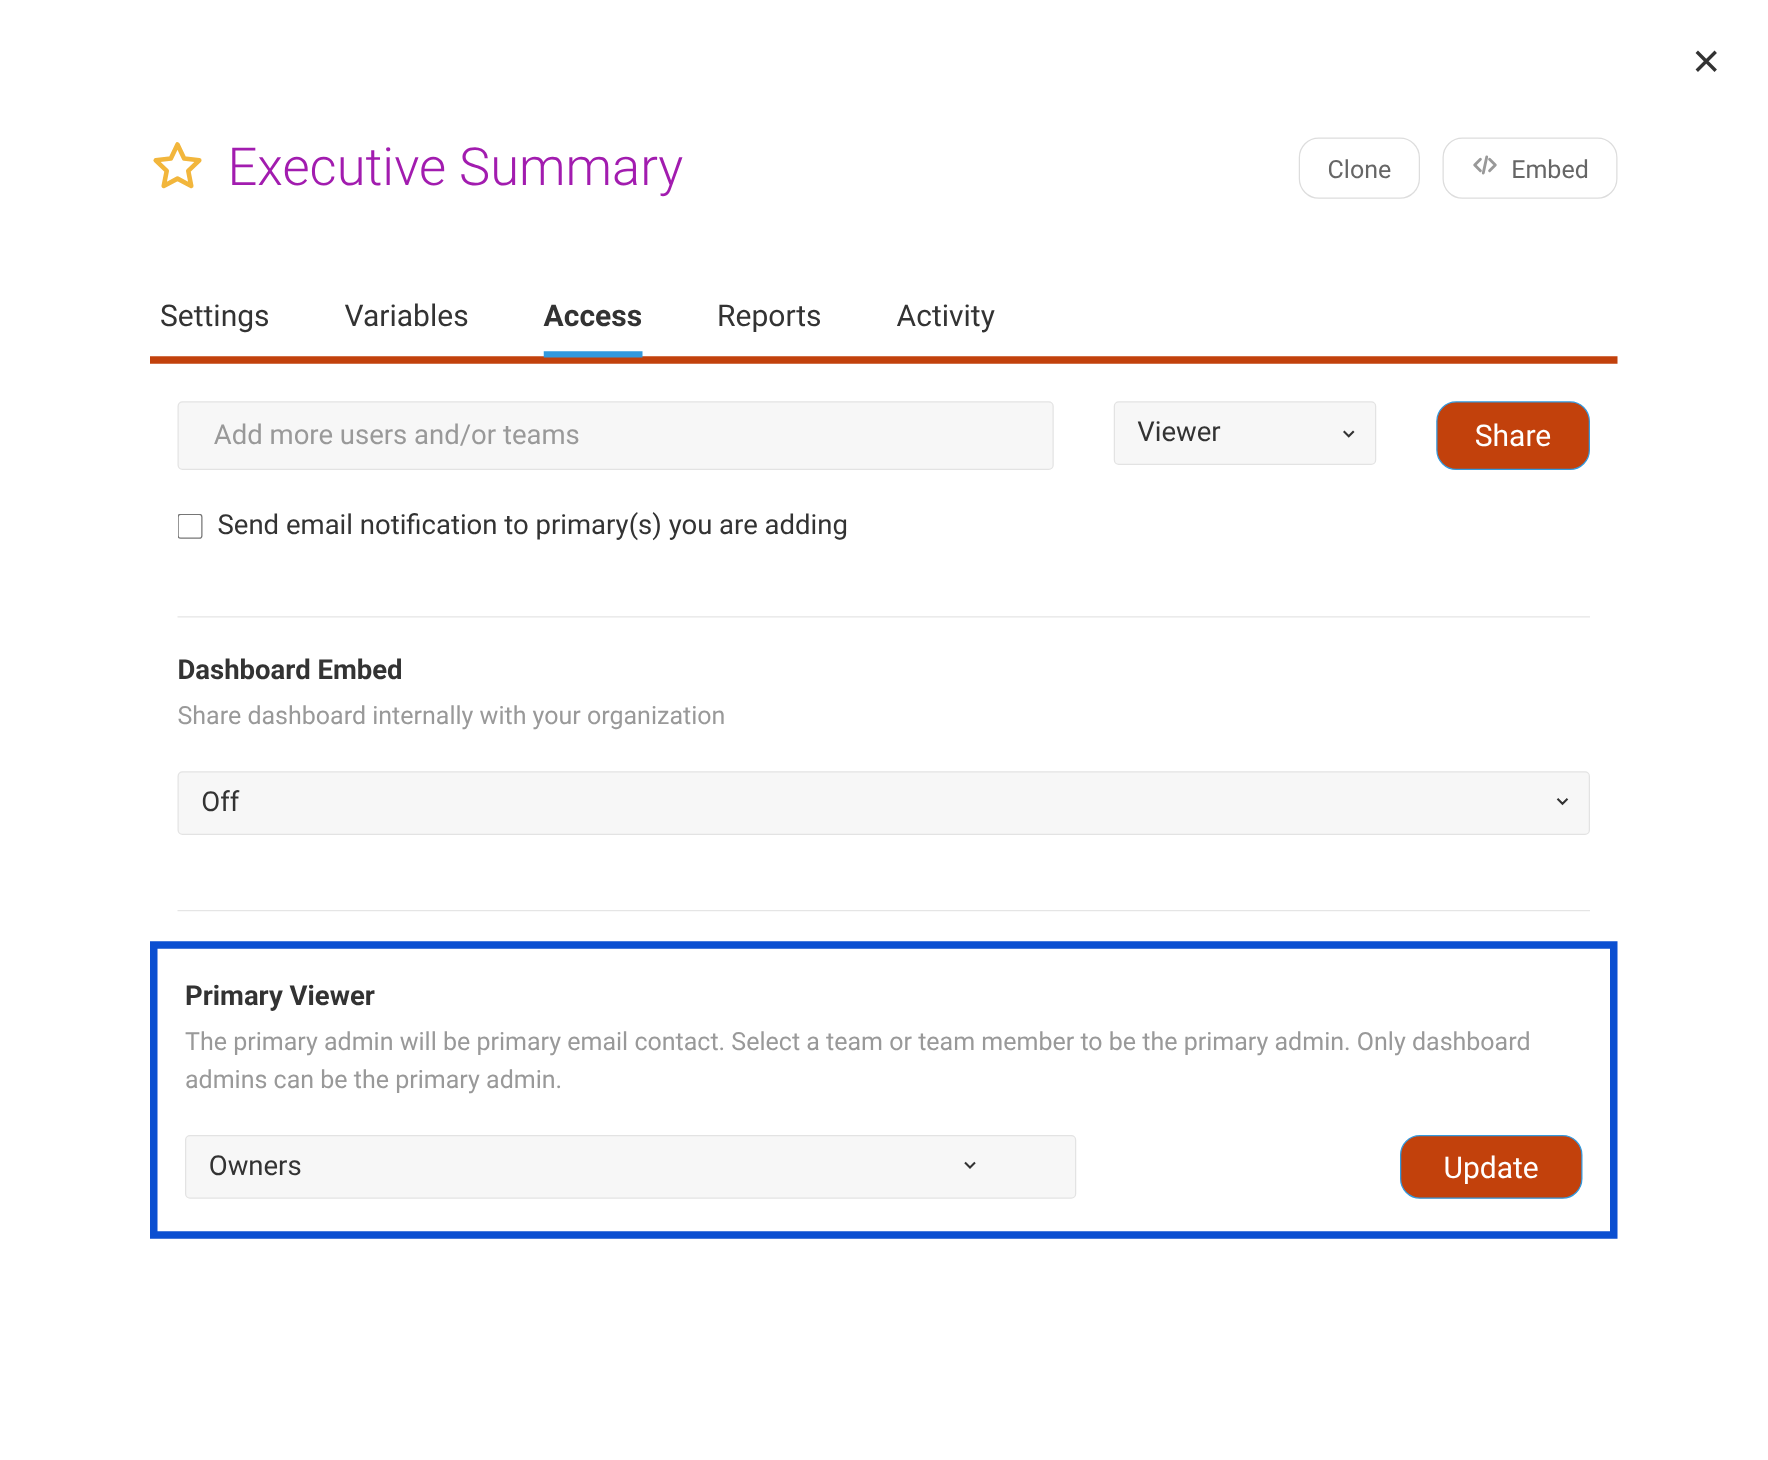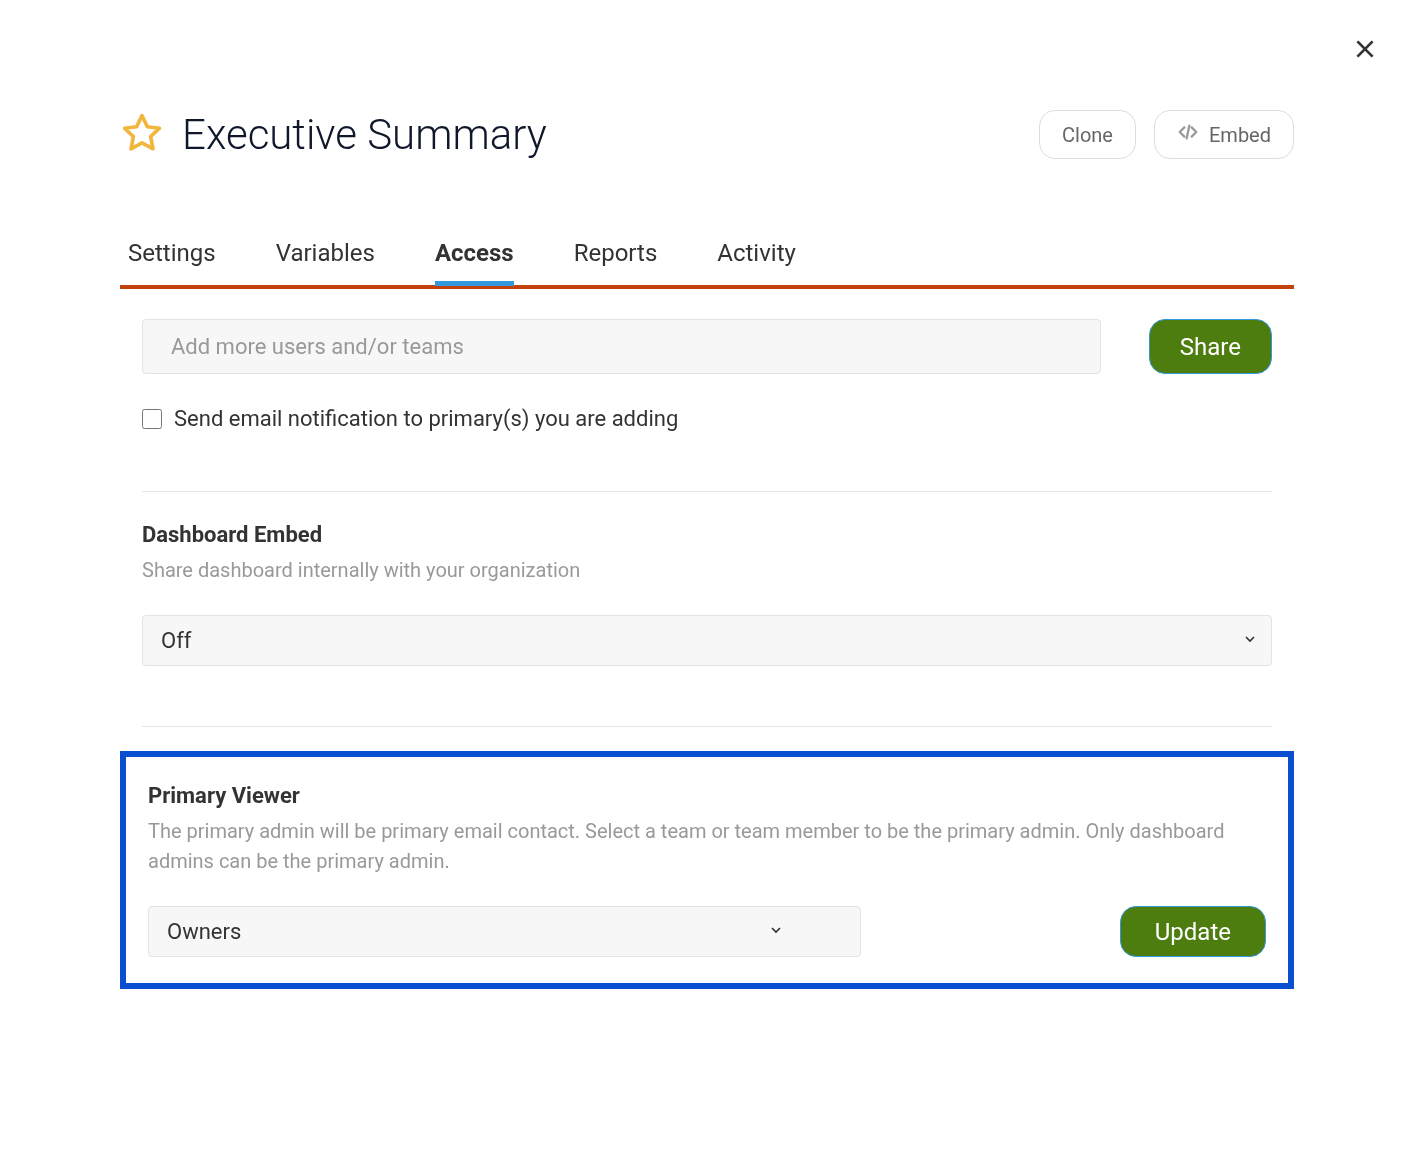--- a/index.html
+++ b/index.html
@@ -25,46 +25,46 @@
     display: flex;
     align-items: center;
     justify-content: space-between;
     margin-bottom: 80px;
   }
   .title-wrap { display: flex; align-items: center; gap: 18px; }
   .star-icon svg { width: 44px; height: 44px; }
   .page-title {
     font-size: 42px;
     font-weight: 300;
-    color: #0f172a;
+    color: #a21caf;
   }
   .header-actions { display: flex; gap: 18px; }
   .btn {
     display: inline-flex;
     align-items: center;
     gap: 10px;
     padding: 10px 22px;
     font-size: 20px;
     border: 1px solid #ddd;
     border-radius: 16px;
     background: #fff;
     color: #666;
     cursor: pointer;
     font-family: inherit;
   }
   .btn svg { width: 22px; height: 22px; }
   .btn-primary {
-    background: #4d7c0f;
+    background: #c2410c;
     border-color: #3399dd;
     color: #fff;
   }
   .tabs {
     display: flex;
     gap: 60px;
-    border-bottom: 4px solid #c2410c;
+    border-bottom: 6px solid #c2410c;
     padding-left: 8px;
   }
   .tab {
     font-size: 24px;
     color: #333;
     padding-bottom: 14px;
     cursor: pointer;
     border-bottom: 5px solid transparent;
     margin-bottom: -1px;
   }
@@ -231,20 +231,30 @@
     <div class="tab">Settings</div>
     <div class="tab">Variables</div>
     <div class="tab active">Access</div>
     <div class="tab">Reports</div>
     <div class="tab">Activity</div>
   </div>
 
   <div class="section">
     <div class="share-row">
       <input class="add-users-input" type="text" placeholder="Add more users and/or teams" style="">
+      <div class="select-wrap">
+        <select class="select viewer">
+          <option>Viewer</option>
+        </select>
+        <span class="caret">
+          <svg viewBox="0 0 24 24" fill="none">
+              <path d="M6 9 L12 15 L18 9"></path>
+            </svg>
+        </span>
+      </div>
       <button class="btn btn-primary share-btn-pad">
         <span>Share</span>
       </button>
     </div>
     <label class="checkbox-row">
       <input type="checkbox" style="">
       <span>Send email notification to primary(s) you are adding</span>
     </label>
   </div>
 

